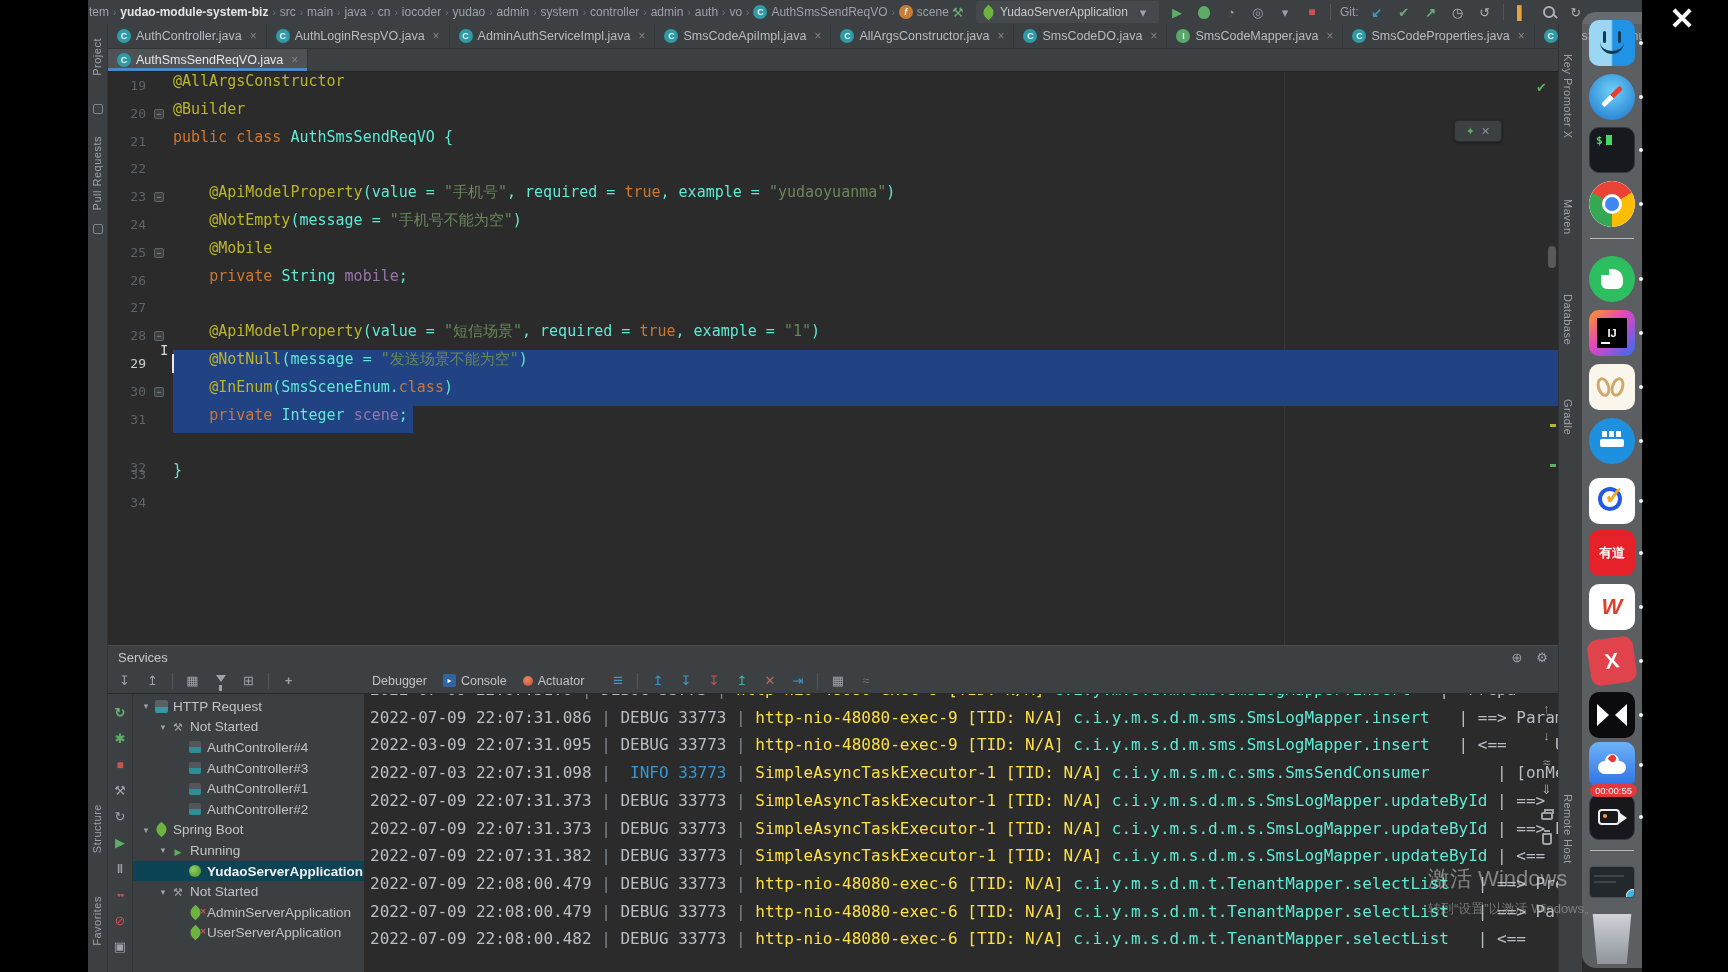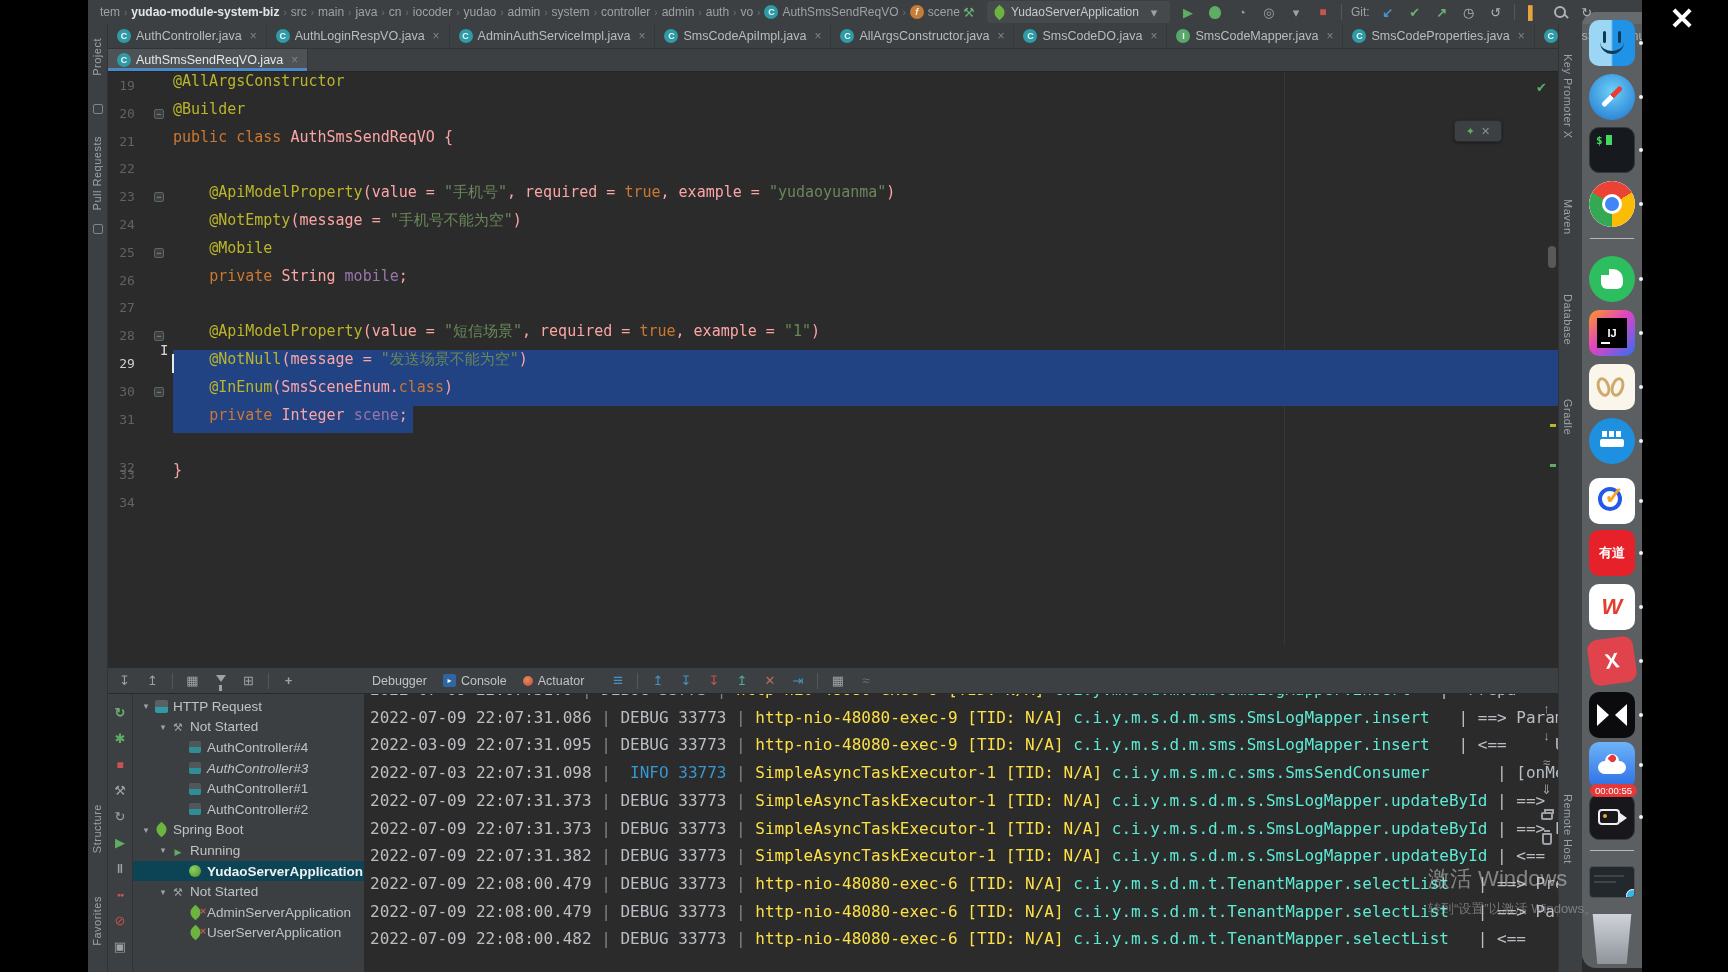--- a/index.html
+++ b/index.html
@@ -1,20 +1,20 @@
 <!DOCTYPE html>
 <html><head>
 <meta charset="utf-8">
 <style>
   *{box-sizing:border-box;margin:0;padding:0}
   html,body{width:1728px;height:972px;background:#000;overflow:hidden;font-family:"Liberation Sans",sans-serif}
   .screen{position:absolute;left:88px;top:0;width:1554px;height:972px;background:#2b2b2b;overflow:hidden}
 
   
-  #topbar{position:absolute;left:0;top:0;width:100%;height:24px;background:#3c4043;display:flex;align-items:center;padding:0 70px 0 12px;font-size:12px;color:#9da2a8;white-space:nowrap;overflow:hidden;z-index:4}
+  #topbar{position:absolute;left:0;top:0;width:100%;height:24px;background:#3c4043;display:flex;align-items:center;padding:0 70px 0 1px;font-size:12px;color:#9da2a8;white-space:nowrap;overflow:hidden;z-index:4}
   .bc-item{display:inline-flex;align-items:center;gap:4px}
   .bc-bold{color:#e3e5e8;font-weight:bold}
   .bc-sep{margin:0 4px;color:#6c7276;font-size:10px}
   .run-area{margin-left:auto;display:flex;align-items:center;gap:9px}
   .ic{display:inline-flex;align-items:center;justify-content:center;width:18px;height:18px;font-size:13px;line-height:1;color:#afb1b3}
   .i-hammer:before{content:"⚒";color:#6cad74}
   .i-leaf{width:11px;height:11px;background:#6db33f;border-radius:0 60% 0 60%;transform:rotate(45deg)}
   .i-run:before{content:"▶";color:#5fad65}
   .i-bug{width:12px;height:13px;background:#5fad65;border-radius:50% 50% 45% 45%}
   .i-profiler:before{content:"◔";color:#9da2a8}
@@ -42,24 +42,24 @@
   .tab.active{background:#4e5254;color:#e3e5e8;box-shadow:inset 0 -3px 0 #4a88c7}
   .ci-class,.ci-iface,.ci-field{width:14px;height:14px;border-radius:50%;color:#eef6f7;font-size:9px;font-weight:bold;display:inline-flex;align-items:center;justify-content:center;flex:none}
   .ci-class{background:#2e9ba6}
   .ci-iface{background:#59a869}
   .ci-field{background:#c77d35;font-style:italic}
 
   
   #editor{position:absolute;left:20px;top:72px;width:1450px;height:573px;background:#2b2b2b;overflow:hidden;z-index:1}
   .sel-line{position:absolute;background:#214283;height:27.8px}
   .cl{position:absolute;left:65px;height:27.8px;line-height:27.8px;white-space:pre;font:15px "DejaVu Sans Mono",monospace;color:#a9b7c6}
-  .ln{position:absolute;left:0;width:38px;text-align:center;color:#606366;font:13px "DejaVu Sans Mono",monospace;line-height:27.8px}
+  .ln{position:absolute;left:0;width:38px;text-align:right;color:#606366;font:13px "DejaVu Sans Mono",monospace;line-height:27.8px}
   .ln.caret{color:#ced0d6}
   .fold{position:absolute;left:46px;width:10px;height:10px;border:1px solid #5f6467;background:#3c3f41;color:#9da2a8;font-size:9px;line-height:8px;text-align:center;border-radius:2px}
-  .t-a{color:#bbb529}.t-k{color:#cc7832}.t-s{color:#6a8759}.t-f{color:#9876aa}.t-p{color:#fca5a5}
+  .t-a{color:#bbb529}.t-k{color:#cc7832}.t-s{color:#6a8759}.t-f{color:#9876aa}.t-p{color:#5eead4}
   #margin-guide{position:absolute;left:1176px;top:0;width:1px;height:100%;background:#373737}
   #caret-bar{position:absolute;left:64px;width:2px;height:19px;background:#e8e8e8}
   #mouse-ibeam{position:absolute;color:#d8d8d8;font:14px "DejaVu Sans Mono",monospace}
   #editor-widget{position:absolute;left:1346px;top:48px;width:48px;height:22px;background:#3c4043;border:1px solid #2a2d2f;border-radius:4px;display:flex;align-items:center;justify-content:center;gap:6px;box-shadow:0 1px 3px rgba(0,0,0,.4)}
   #editor-widget .sparkle{color:#5fad65;font-size:11px}
   #editor-widget .x{color:#8b9094;font-size:11px}
   #inspect-ok{position:absolute;left:1428px;top:8px;color:#5fad65;font-size:13px}
   #scroll-thumb{position:absolute;left:1440px;top:174px;width:8px;height:22px;background:rgba(255,255,255,.22);border-radius:4px}
   .stripe-mark{position:absolute;left:1442px;width:6px;height:3px}
 
@@ -408,20 +408,27 @@
     <div id="editor-widget">
       <span class="sparkle">✦</span>
       <span class="x">✕</span>
     </div>
     <div id="inspect-ok">✔</div>
     <div id="scroll-thumb"></div>
     <div class="stripe-mark" style="top:352px;background:#bbb529"></div>
     <div class="stripe-mark" style="top:392px;background:#5fad65"></div>
   </div>
 
+  <div id="svc-header">
+    <span>Services</span>
+    <span class="hdr-icons">
+      <span>⊕</span>
+      <span>⚙</span>
+    </span>
+  </div>
 
   <div id="svc-toolbar">
     <span class="tbi i-expand-all"></span>
     <span class="tbi i-collapse-all"></span>
     <span class="tool-sep"></span>
     <span class="tbi i-group"></span>
     <span class="tbi">
         <span class="i-filter"></span>
       </span>
     <span class="tbi i-add-frame"></span>
@@ -481,21 +488,21 @@
         </span>
         <span>Not Started</span>
       </div>
       <div class="trow" style="padding-left: 40px;">
         <span class="tch"></span>
         <span class="tic">
           <span class="ti-api"></span>
         </span>
         <span>AuthController#4</span>
       </div>
-      <div class="trow" style="padding-left: 40px; font-style: italic;">
+      <div class="trow" style="padding-left: 40px;">
         <span class="tch"></span>
         <span class="tic">
           <span class="ti-api"></span>
         </span>
         <span>AuthController#3</span>
       </div>
       <div class="trow" style="padding-left: 40px;">
         <span class="tch"></span>
         <span class="tic">
           <span class="ti-api"></span>

